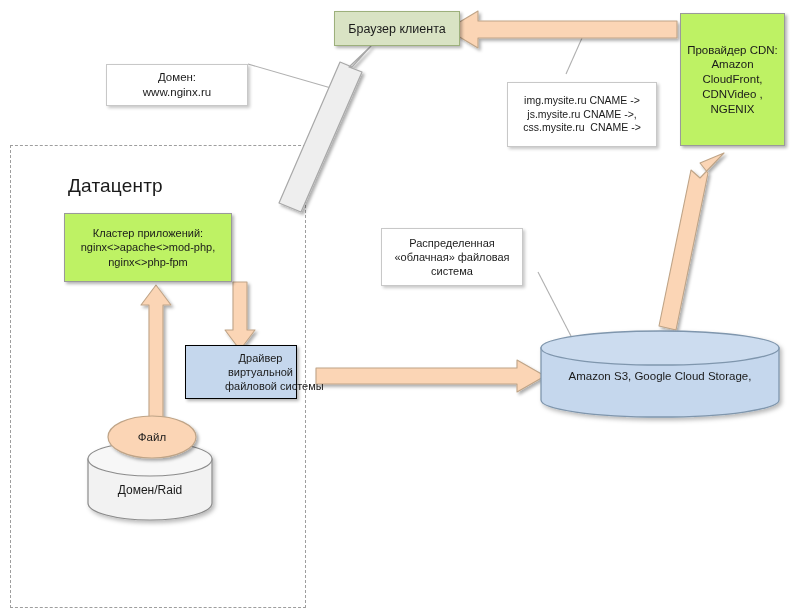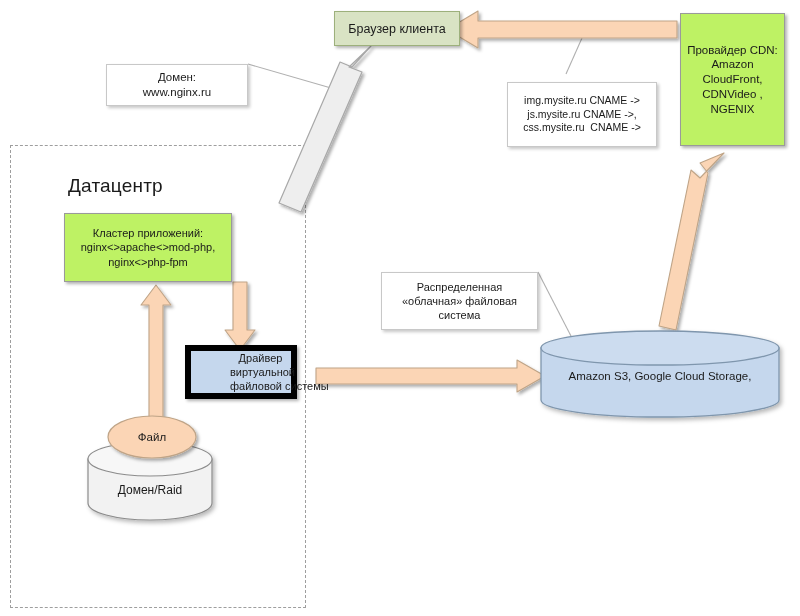--- a/index.html
+++ b/index.html
@@ -39,21 +39,21 @@
     border: 1px solid #c8c8c8;
     box-shadow: 2px 2px 3px rgba(0,0,0,0.22);
   }
   .box-green {
     background: #d9e3c4;
     border: 1px solid #9db07c;
     box-shadow: 2px 2px 3px rgba(0,0,0,0.30);
   }
   .box-blue {
     background: #c5d7ed;
-    border: 6px solid #000000;
+    border: 1px solid #000000;
     box-shadow: 2px 2px 3px rgba(0,0,0,0.30);
     padding-left: 39px;
   }
 
   
   #datacenter-container {
     position: absolute;
     left: 10px;
     top: 145px;
     width: 296px;
@@ -228,21 +228,21 @@
       <div>Файл</div>
     </div>
   </div>
 
   <div class="node htmlnode" style="left:100px; top:480px; width:100px; height:22px; font-size:12px;">
     <div class="lines">
       <div>Домен/Raid</div>
     </div>
   </div>
 
-  <div class="node box-white htmlnode" style="left:381px; top:228px; width:157px; height:58px; font-size:11px;margin-top:44px;">
+  <div class="node box-white htmlnode" style="left:381px; top:228px; width:142px; height:58px; font-size:11px;">
     <div class="lines">
       <div>Распределенная</div>
       <div>«облачная» файловая</div>
       <div>система</div>
     </div>
   </div>
 
   <div class="node htmlnode" style="left:543px; top:358px; width:234px; height:36px; font-size:11.5px;">
     <div class="lines">
       <div>Amazon S3, Google Cloud Storage,</div>

